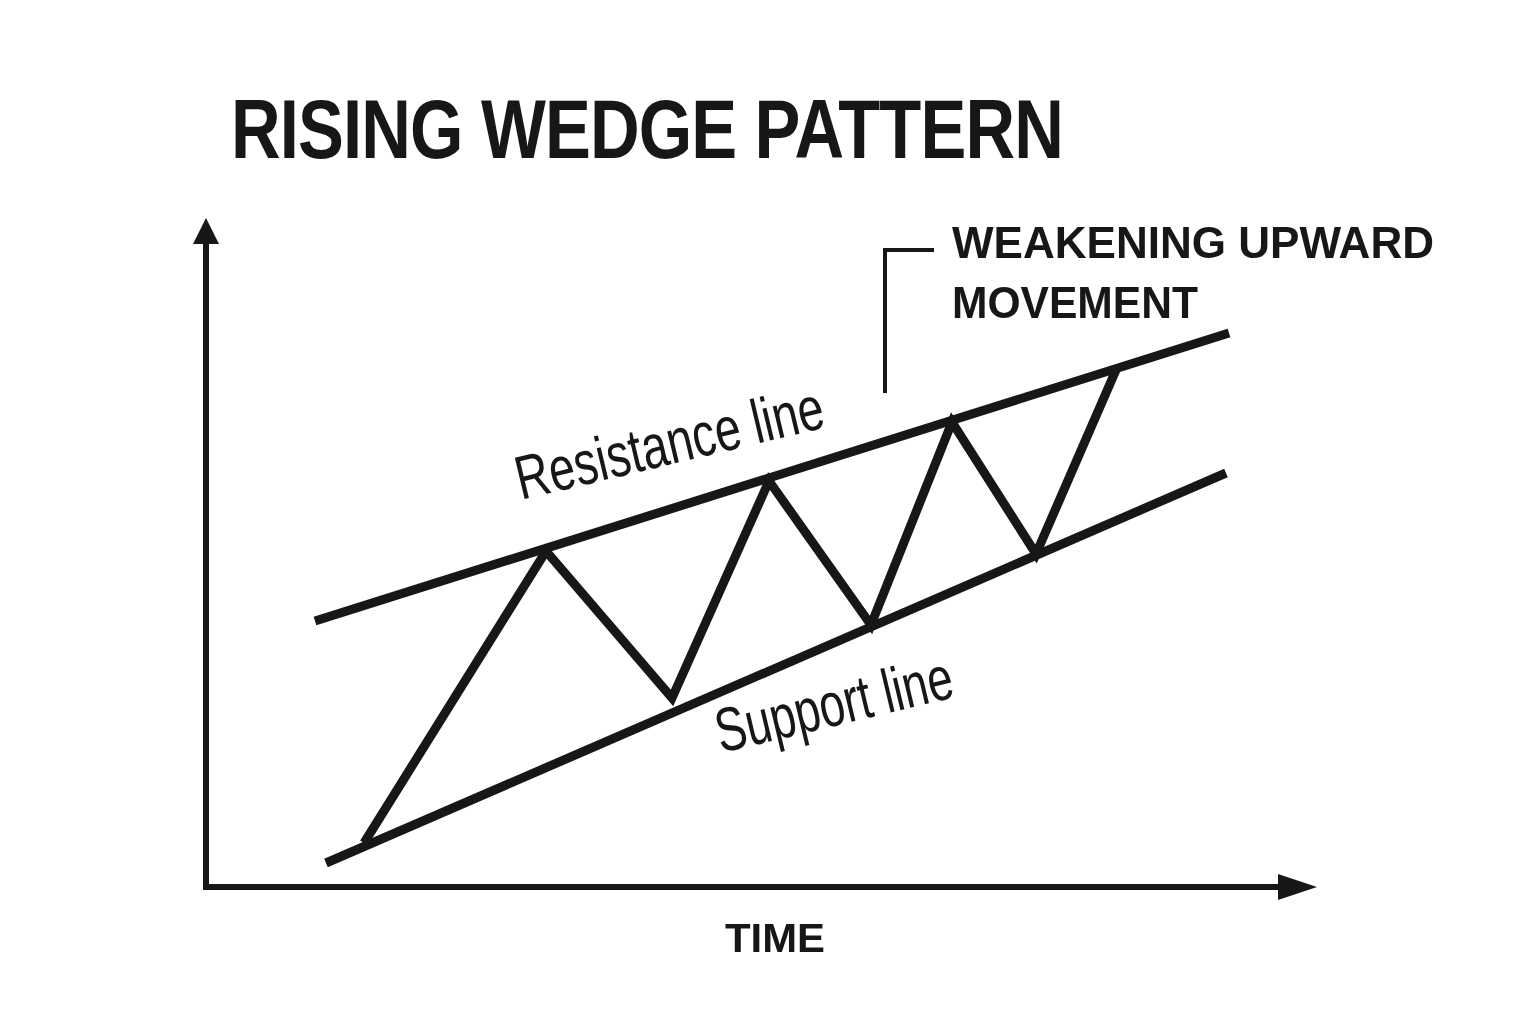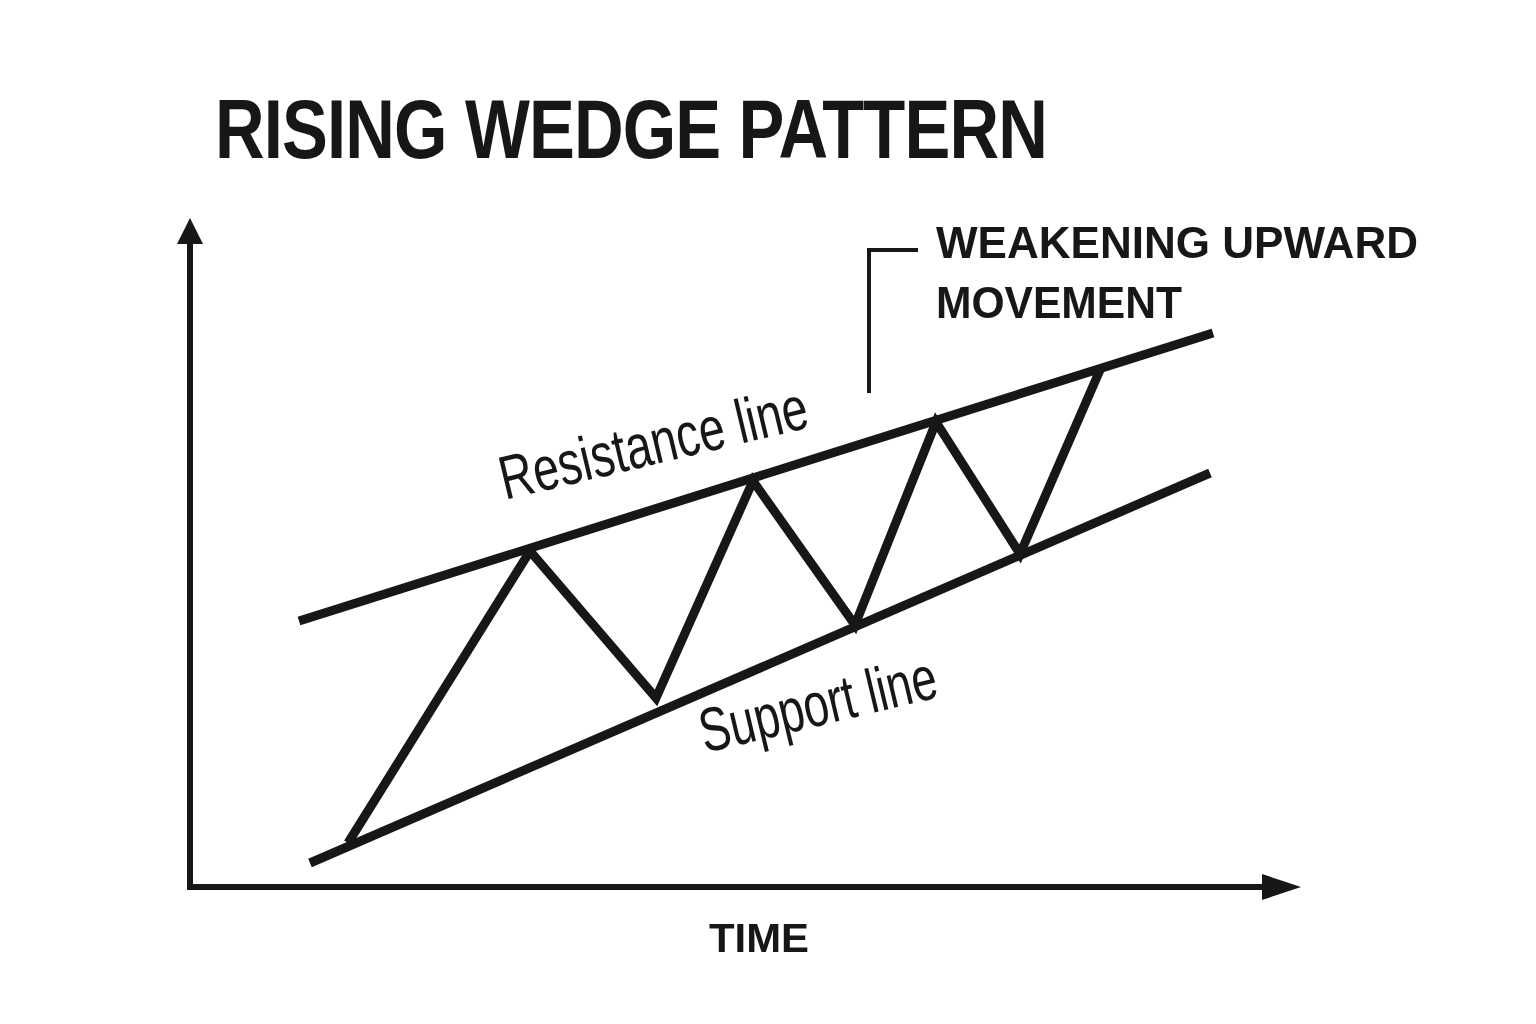--- a/index.html
+++ b/index.html
@@ -3,21 +3,21 @@
 <meta charset="utf-8">
 <style>
   :root { --ink: #171717; }
   html, body { margin: 0; padding: 0; }
   body {
     width: 1536px; height: 1024px;
     background: #ffffff;
     font-family: "Liberation Sans", sans-serif;
     overflow: hidden;
   }
-  .stage { position: relative; width: 1392px; height: 1024px; background: #ffffff; }
+  .stage { position: relative; width: 1392px; height: 1024px; background: #ffffff; margin-left: 16px; }
   svg { display: block; width: 1536px; height: 1024px; }
 
   .stroke { stroke: var(--ink); fill: none; }
   .w-axis   { stroke-width: 6px; }
   .w-trend  { stroke-width: 9px; }
   .w-zigzag { stroke-width: 9px; stroke-linejoin: miter; }
   .w-callout{ stroke-width: 4px; stroke-linejoin: miter; }
   .fill-ink { fill: var(--ink); stroke: none; }
 
   text { fill: var(--ink); }

